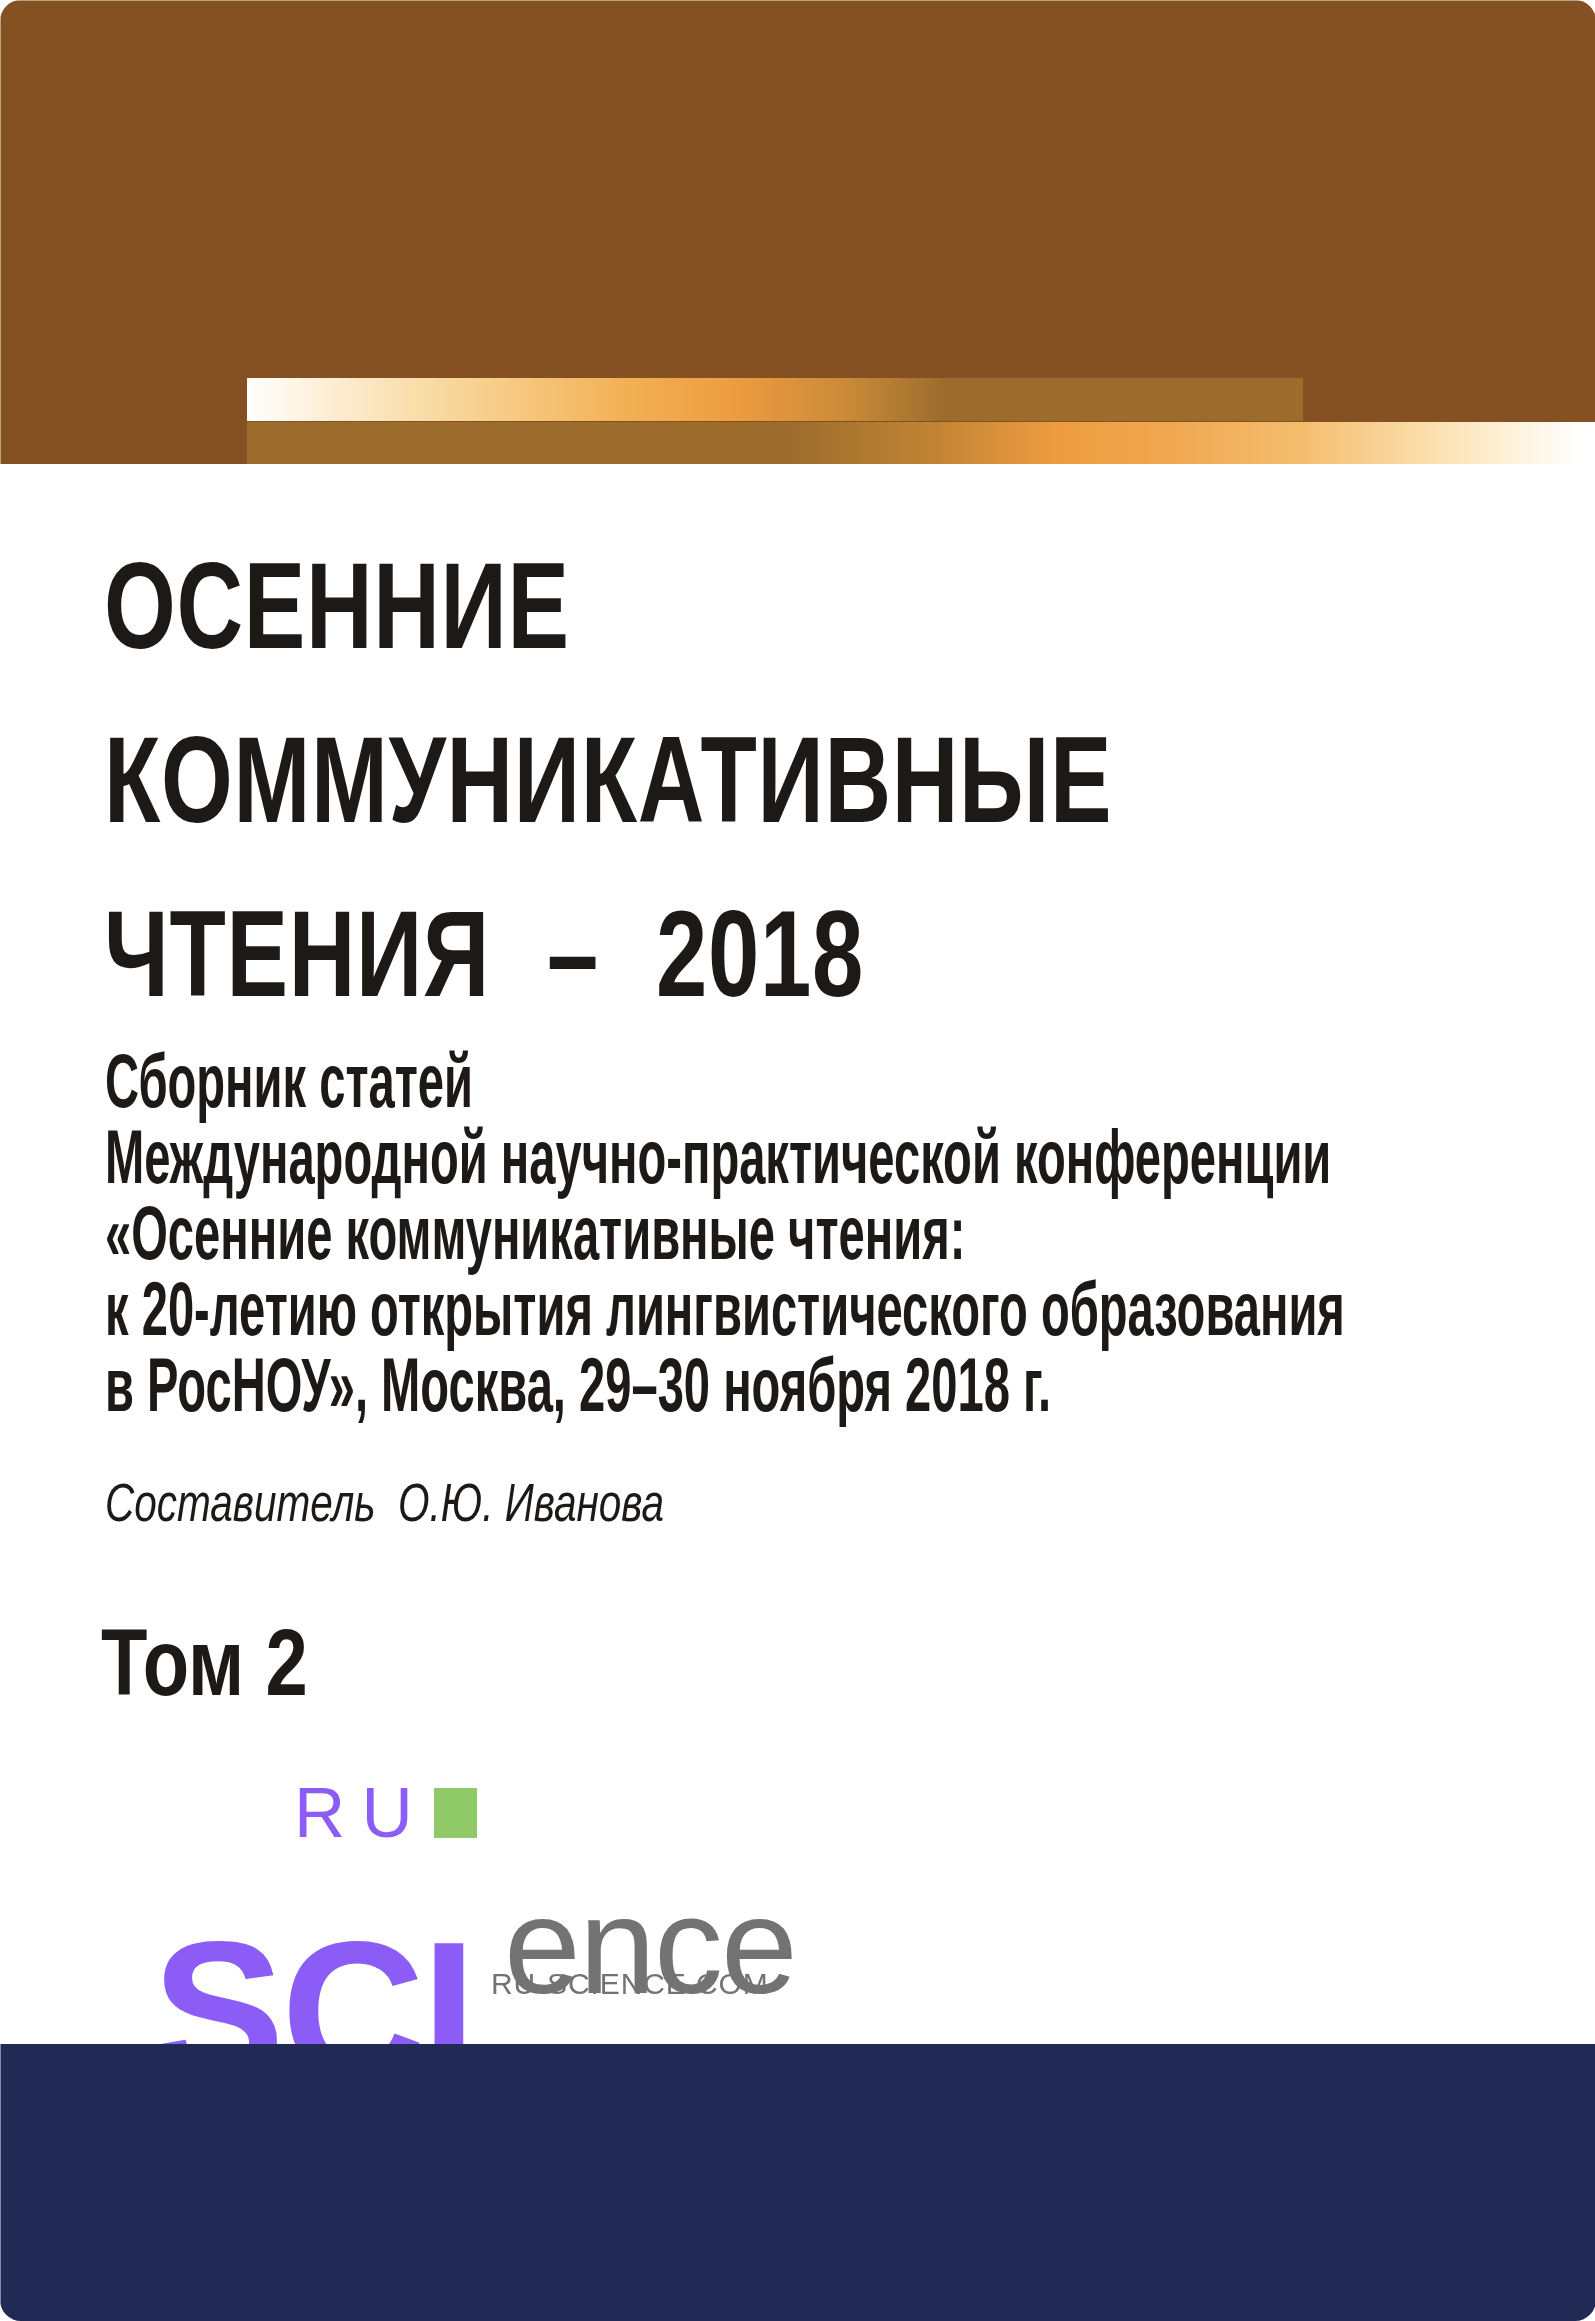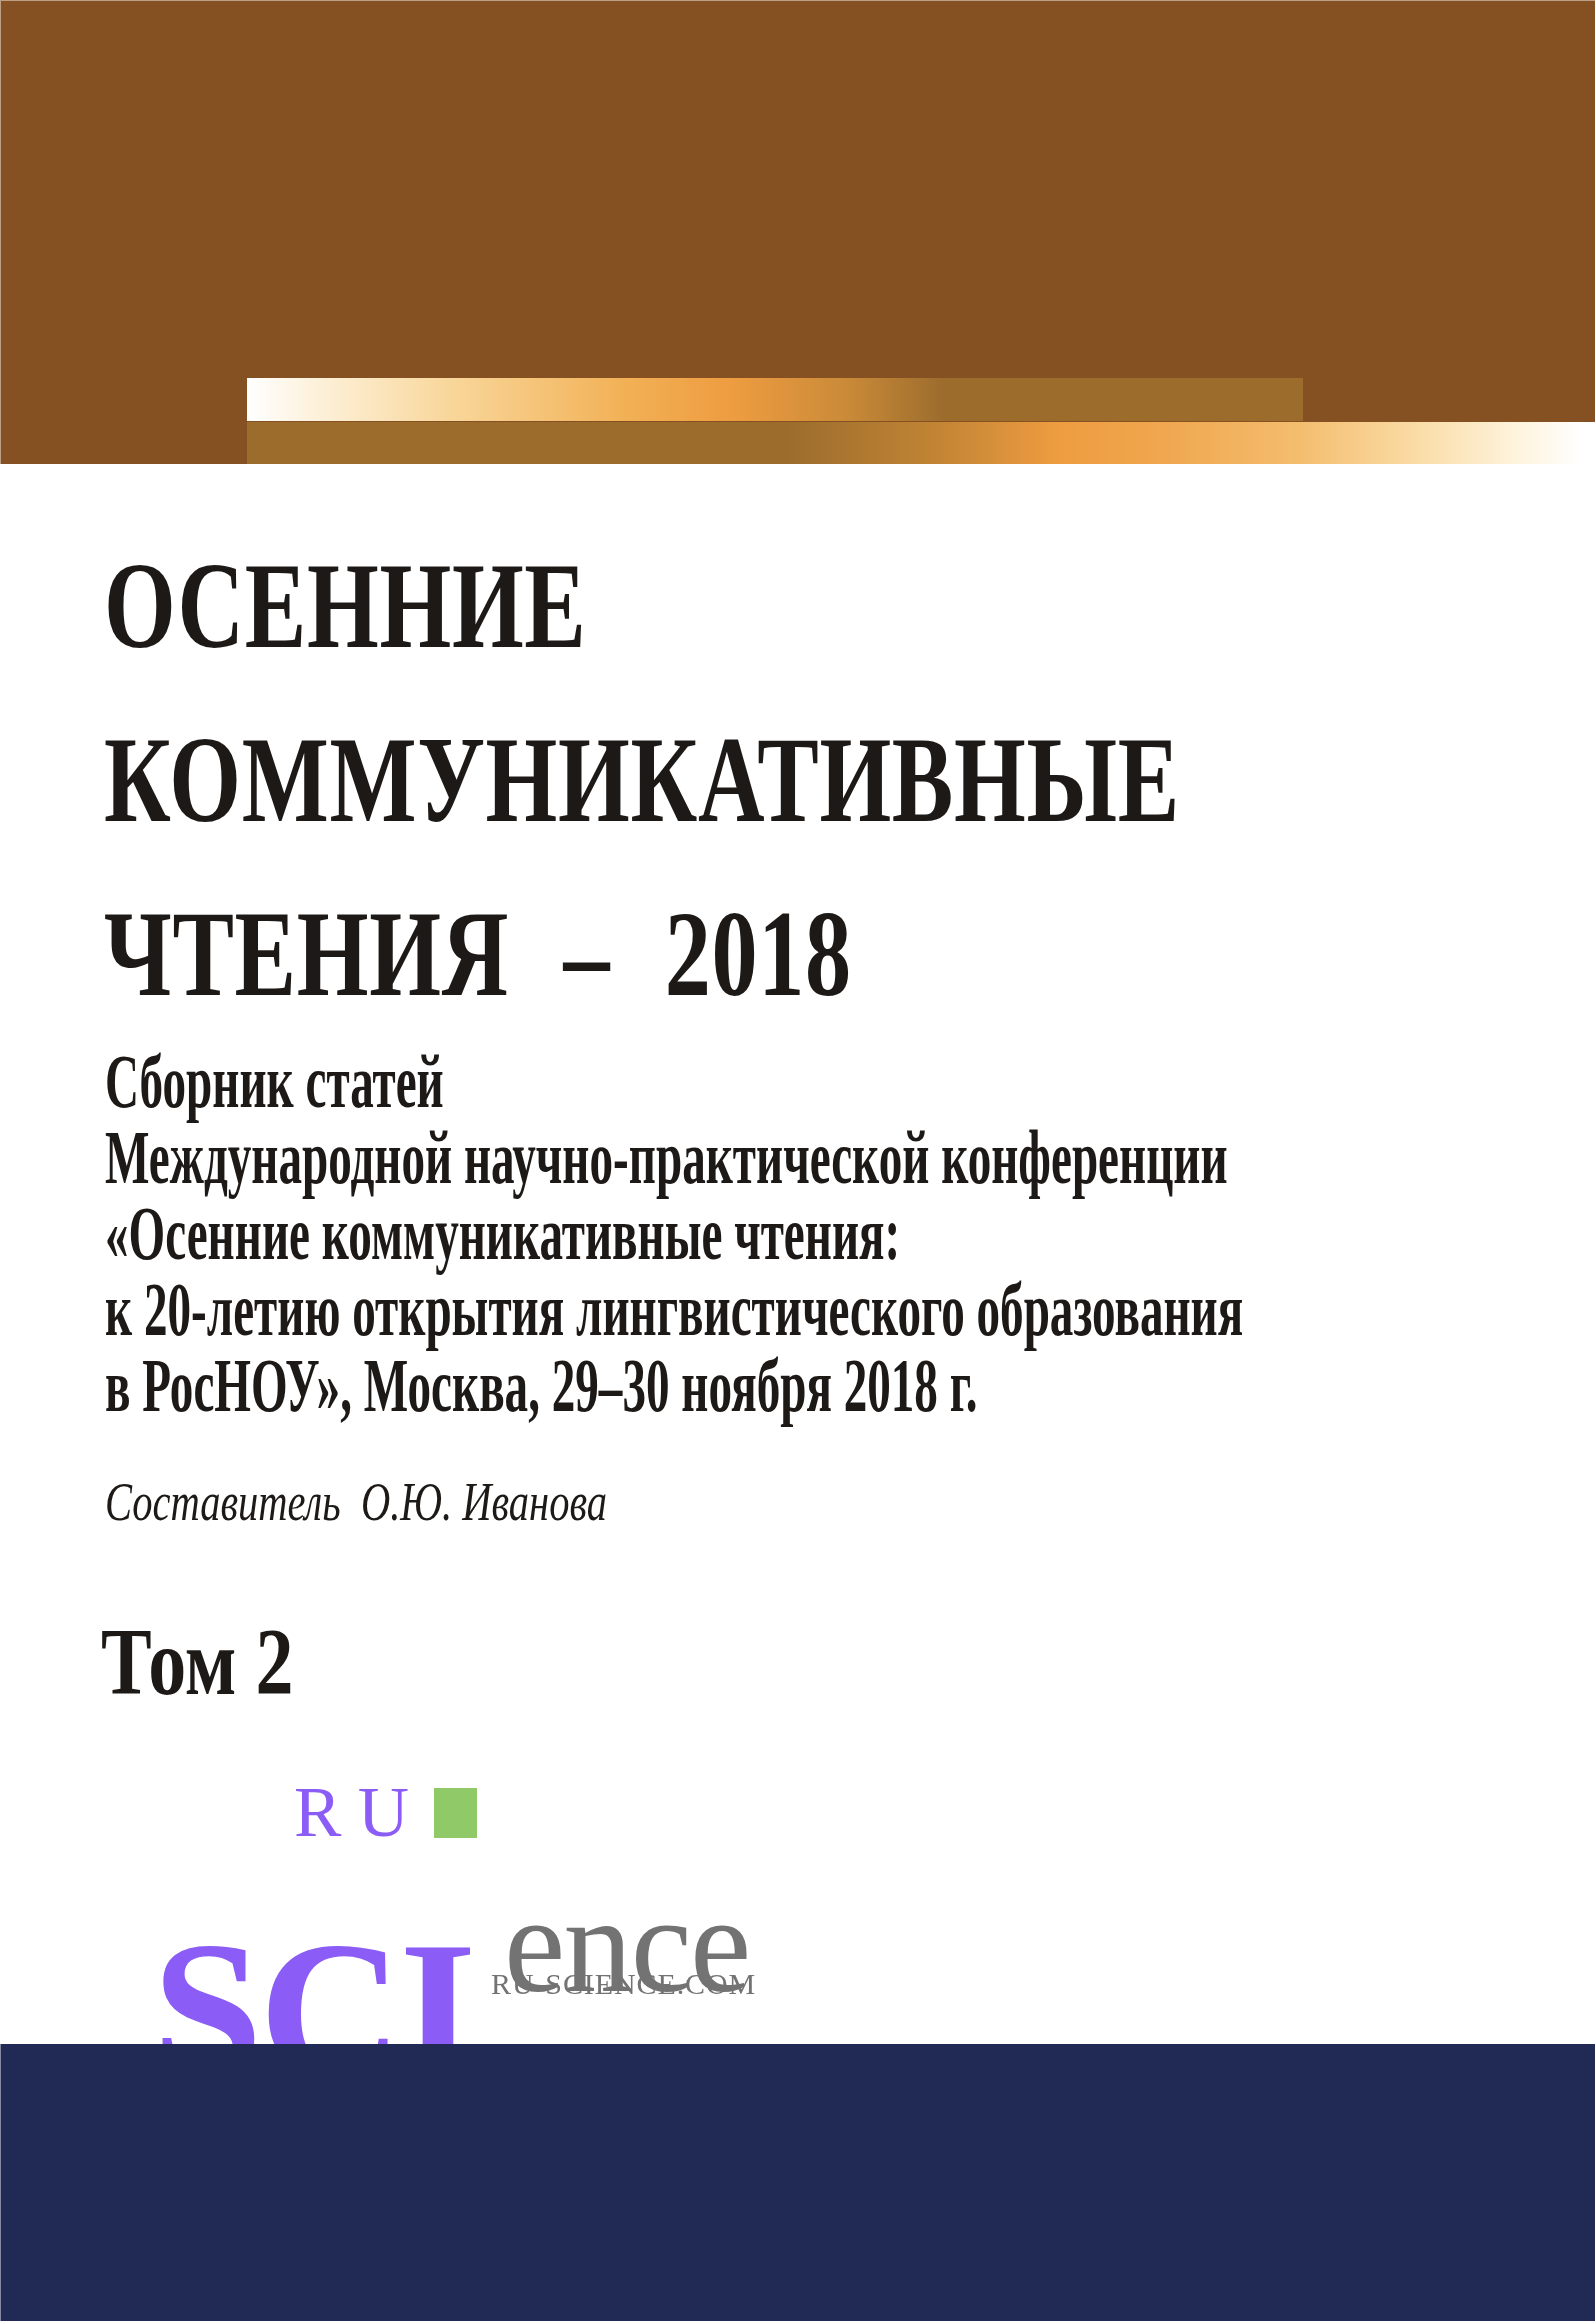--- a/index.html
+++ b/index.html
@@ -1,21 +1,22 @@
 <!DOCTYPE html>
 <html style="font-size:14.5px"><head>
 <meta charset="utf-8">
 <style>
   html,body{margin:0;padding:0;background:#ffffff;}
   .page{
     position:relative;
     width:1596px;height:2321px;
     background:#ffffff;
     overflow:hidden;
-    font-family:Liberation Serif, serif;
+    font-family:Liberation Sans, sans-serif;
+    border-radius:21px;
   }
   
   .hdr-dark{
     position:absolute;left:0;top:0;width:1596px;height:422px;
     background:#855122;
   }
   .hdr-dark-notch{
     position:absolute;left:0;top:422px;width:247px;height:42px;
     background:#855122;
   }

